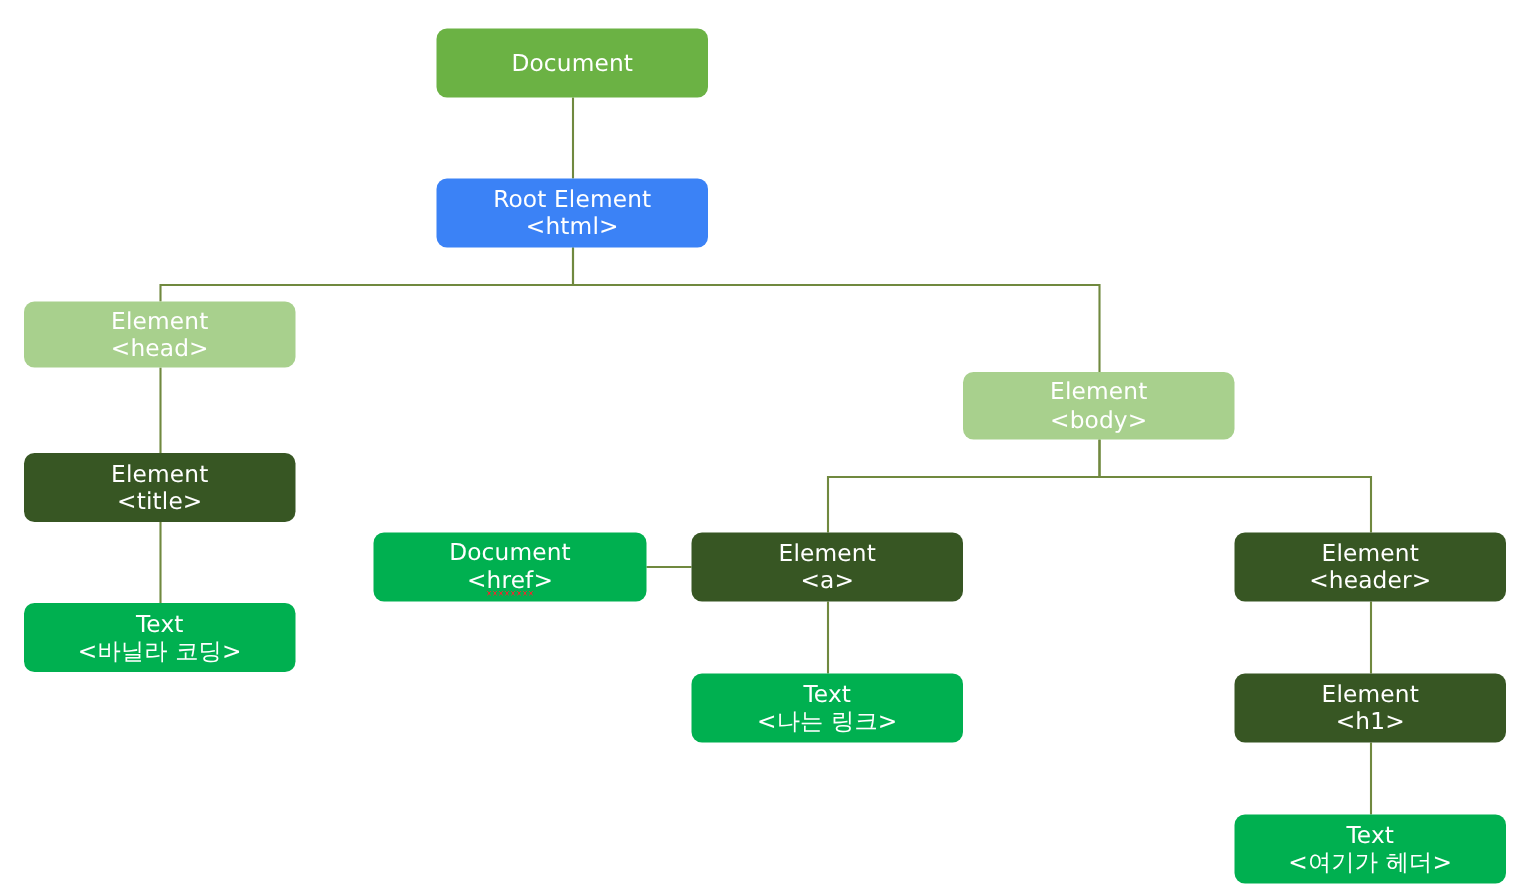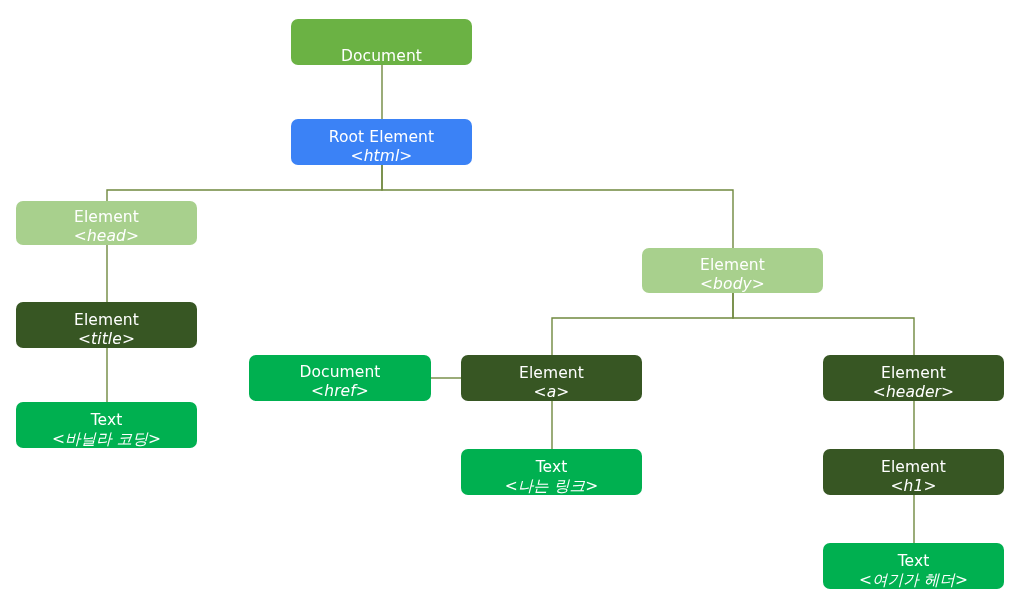--- a/index.html
+++ b/index.html
@@ -26,35 +26,34 @@
     pointer-events: none;
   }
   .node {
     position: absolute;
     box-sizing: border-box;
     border-radius: 7px;
     color: #ffffff;
     display: flex;
     flex-direction: column;
     align-items: center;
-    justify-content: flex-end;
+    justify-content: center;
     text-align: center;
     line-height: 1.18;
     font-size: 15.5px;
     letter-spacing: 0.1px;
     z-index: 2;
   }
   .node .l1 {
     display: block;
     white-space: nowrap;
   }
   .node .l2 {
     display: block;
     white-space: nowrap;
-    font-style: italic;
   }
   .misspelled {
     position: relative;
     display: inline-block;
     padding-bottom: 1px;
     background-image:
       linear-gradient(45deg, transparent 45%, #e03030 45%, #e03030 55%, transparent 55%),
       linear-gradient(-45deg, transparent 45%, #e03030 45%, #e03030 55%, transparent 55%);
     background-size: 4px 3px;
     background-repeat: repeat-x;

